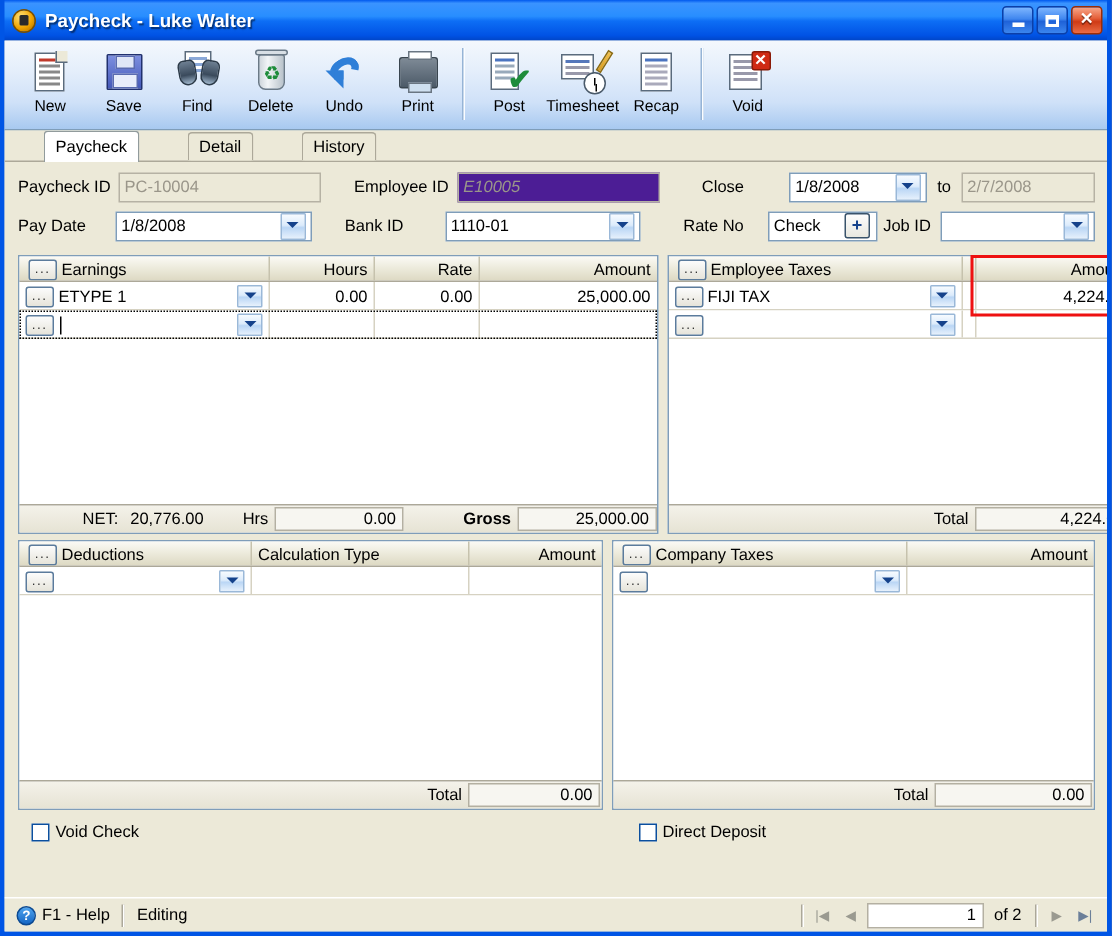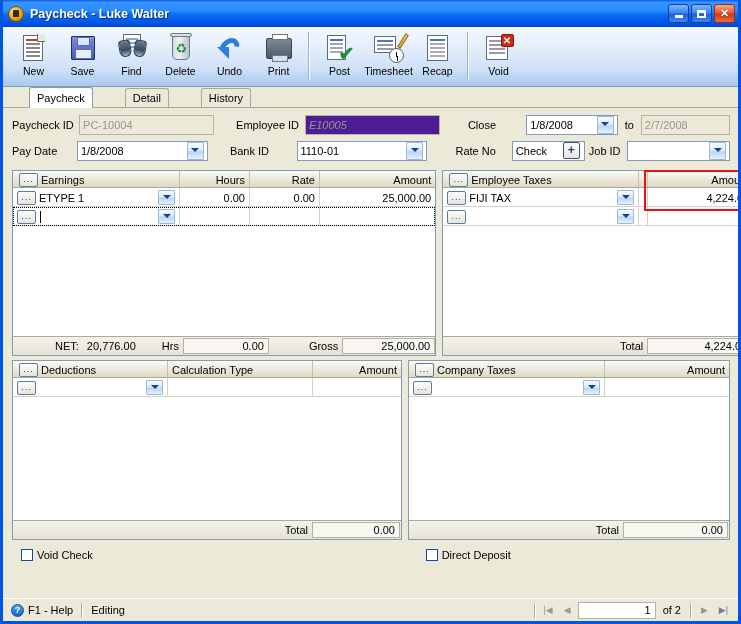--- a/index.html
+++ b/index.html
@@ -433,21 +433,21 @@
             <div class="pcell right" style="flex:1;"></div>
           </div>
 
           <div class="pbody"></div>
 
           <div class="ptot">
             <span class="totlabel" style="margin-left:38px;">NET:</span>
             <span class="totlabel">20,776.00</span>
             <span class="totlabel" style="margin-left:18px;">Hrs</span>
             <span class="totfield" style="width:86px;">0.00</span>
-            <span class="totlabel" style="margin-left:36px;">Gross</span>
+            <span class="totlabel" style="margin-left:36px;font-weight:bold;">Gross</span>
             <span class="totfield" style="width:93px;">25,000.00</span>
           </div>
         </div>
 
         <div class="panel" style="flex:1;">
           <div class="phead">
             <div class="pcell" style="flex:0 0 196px;">
               <span class="ellbtn">...</span>
               <span>Employee Taxes</span>
             </div>

